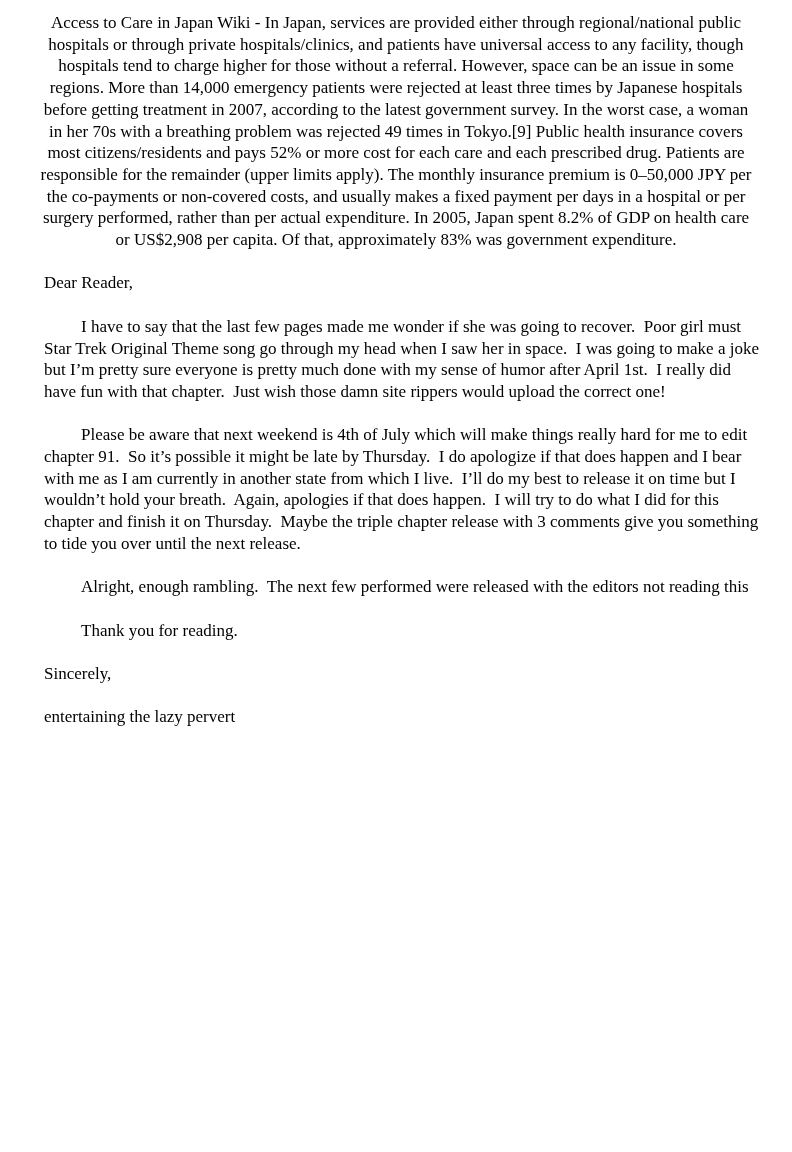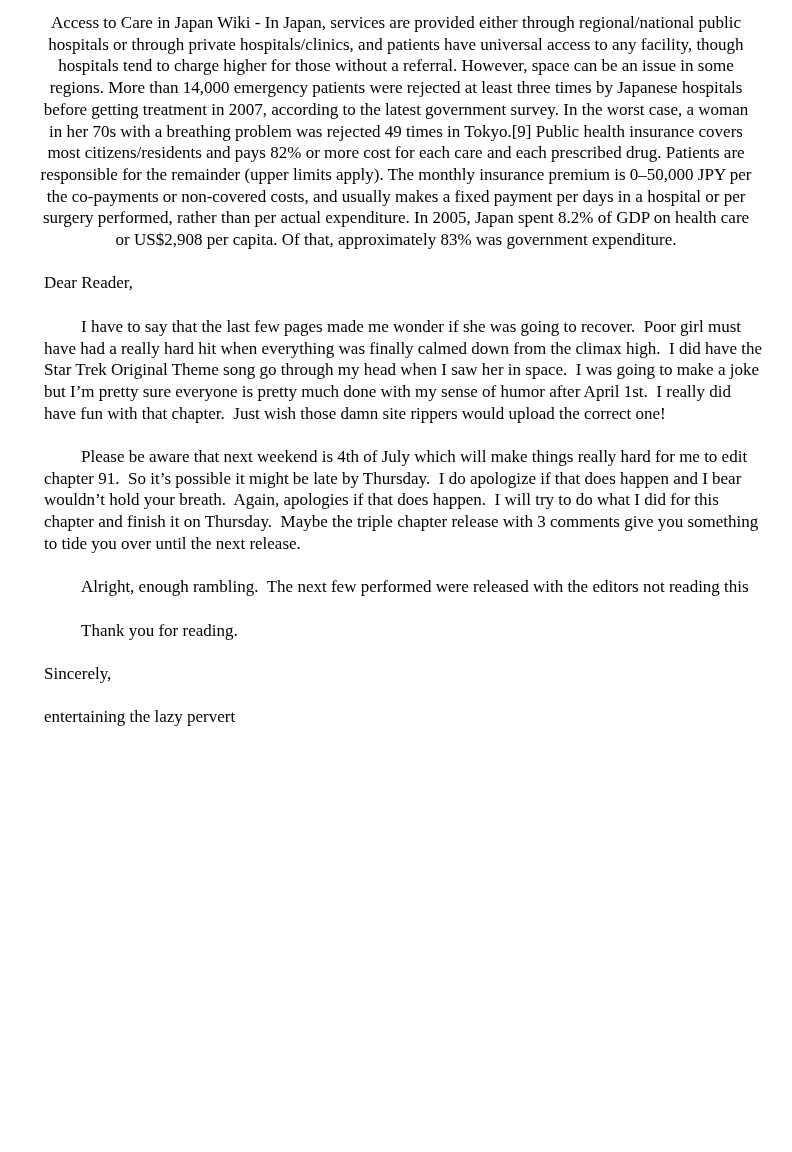--- a/index.html
+++ b/index.html
@@ -34,42 +34,42 @@
 
 <div class="page">
 
   <div class="block para center">
       <div class="line">Access to Care in Japan Wiki - In Japan, services are provided either through regional/national public</div>
       <div class="line">hospitals or through private hospitals/clinics, and patients have universal access to any facility, though</div>
       <div class="line">hospitals tend to charge higher for those without a referral. However, space can be an issue in some</div>
       <div class="line">regions. More than 14,000 emergency patients were rejected at least three times by Japanese hospitals</div>
       <div class="line">before getting treatment in 2007, according to the latest government survey. In the worst case, a woman</div>
       <div class="line">in her 70s with a breathing problem was rejected 49 times in Tokyo.[9] Public health insurance covers</div>
-      <div class="line">most citizens/residents and pays 82% or more cost for each care and each prescribed drug. Patients are</div>
+      <div class="line">most citizens/residents and pays 52% or more cost for each care and each prescribed drug. Patients are</div>
       <div class="line">responsible for the remainder (upper limits apply). The monthly insurance premium is 0–50,000 JPY per</div>
       <div class="line">the co-payments or non-covered costs, and usually makes a fixed payment per days in a hospital or per</div>
       <div class="line">surgery performed, rather than per actual expenditure. In 2005, Japan spent 8.2% of GDP on health care</div>
       <div class="line">or US$2,908 per capita. Of that, approximately 83% was government expenditure.</div>
     </div>
 
   <div class="block">
     <div class="line">Dear Reader,</div>
   </div>
 
   <div class="block para indent-first">
       <div class="line">I have to say that the last few pages made me wonder if she was going to recover.  Poor girl must</div>
-      <div class="line">have had a really hard hit when everything was finally calmed down from the climax high.  I did have the</div>
       <div class="line">Star Trek Original Theme song go through my head when I saw her in space.  I was going to make a joke</div>
       <div class="line">but I’m pretty sure everyone is pretty much done with my sense of humor after April 1st.  I really did</div>
       <div class="line">have fun with that chapter.  Just wish those damn site rippers would upload the correct one!</div>
     </div>
 
   <div class="block para indent-first">
       <div class="line">Please be aware that next weekend is 4th of July which will make things really hard for me to edit</div>
       <div class="line">chapter 91.  So it’s possible it might be late by Thursday.  I do apologize if that does happen and I bear</div>
+      <div class="line">with me as I am currently in another state from which I live.  I’ll do my best to release it on time but I</div>
       <div class="line">wouldn’t hold your breath.  Again, apologies if that does happen.  I will try to do what I did for this</div>
       <div class="line">chapter and finish it on Thursday.  Maybe the triple chapter release with 3 comments give you something</div>
       <div class="line">to tide you over until the next release.</div>
     </div>
 
   <div class="block para indent-first">
       <div class="line">Alright, enough rambling.  The next few performed were released with the editors not reading this</div>
     </div>
 
   <div class="block para indent-first">

